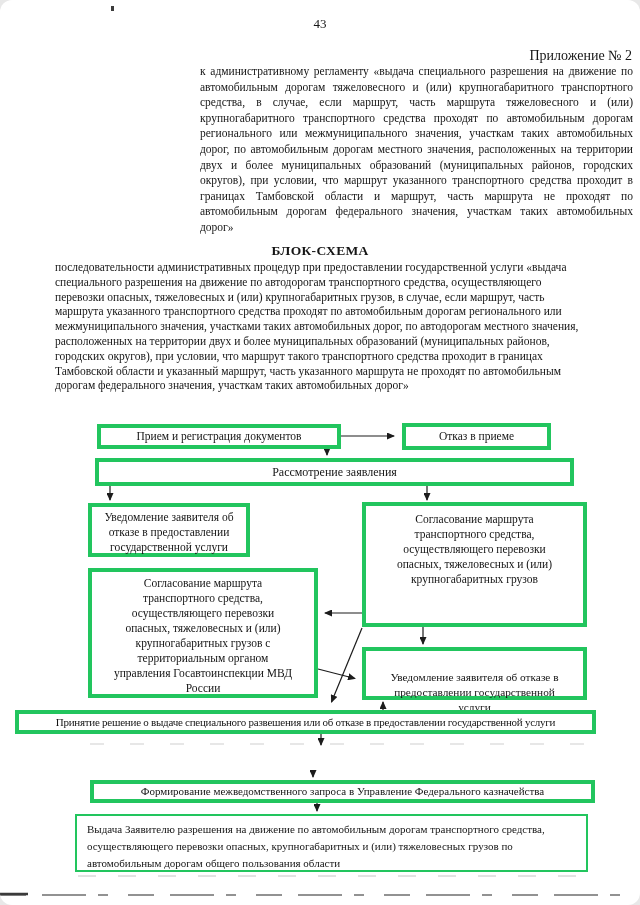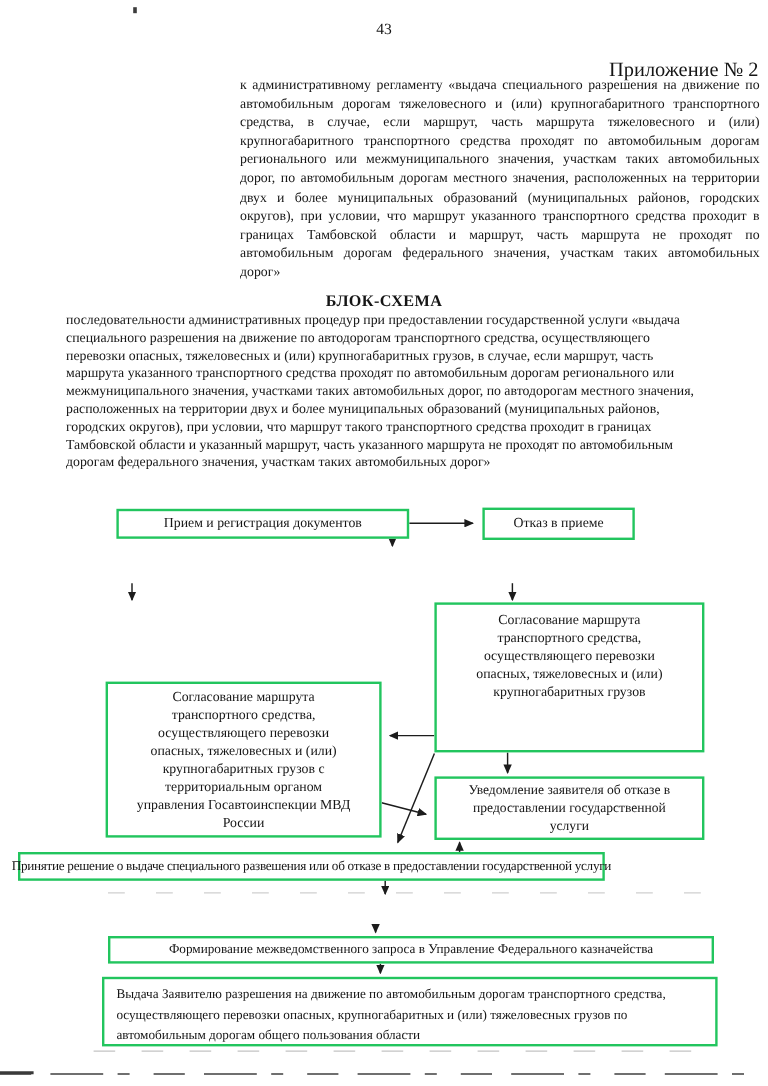--- a/index.html
+++ b/index.html
@@ -1,46 +1,47 @@
 <!DOCTYPE html>
 <html lang="ru"><head>
 <meta charset="utf-8">
 <style>
   html,body{margin:0;padding:0;background:#e8e8e8;}
   .page{
     position:relative;width:640px;height:905px;margin:0 auto;
     background:#ffffff;color:#151515;overflow:hidden;
     font-family:"Liberation Serif","DejaVu Serif",serif;
+    border-radius:12px;
   }
   .abs{position:absolute;box-sizing:border-box;}
   .pagenum{top:16px;left:0;width:100%;text-align:center;font-size:13px;}
-  .annex{top:48px;right:8px;font-size:17px;}
+  .annex{top:48px;right:8px;font-size:14px;}
   .intro{
     top:64px;left:200px;width:433px;font-size:11.5px;line-height:15.6px;
     text-align:justify;text-justify:inter-word;font-family:Liberation Serif, serif;
   }
   .scheme-title{top:243px;left:0;width:100%;text-align:center;font-weight:bold;font-size:13.5px;letter-spacing:.3px;}
   .scheme-subtitle{top:260px;left:55px;right:55px;font-size:11.5px;line-height:14.8px;text-align:left;}
   .box{
-    position:absolute;box-sizing:border-box;border:2px solid #22c55e;background:#fff;
+    position:absolute;box-sizing:border-box;border:4px solid #22c55e;background:#fff;
     font-size:11.5px;line-height:15px;text-align:center;white-space:pre-line;
   }
   .box.single{display:flex;align-items:center;justify-content:center;white-space:nowrap;}
   .b-reception{left:97px;top:424px;width:244px;height:25px;}
-  .b-refusal{left:402px;top:423px;width:127px;height:27px;}
+  .b-refusal{left:402px;top:423px;width:149px;height:27px;}
   .b-review{left:95px;top:458px;width:479px;height:28px;font-size:12px;}
   .b-notice-left{left:88px;top:503px;width:162px;height:54px;padding-top:3px;}
   .b-route{left:362px;top:502px;width:225px;height:125px;padding-top:6px;}
   .b-route-gibdd{left:88px;top:568px;width:230px;height:130px;padding-top:4px;}
-  .b-notice-right{left:362px;top:647px;width:225px;height:53px;padding-top:3px;font-size:11.3px;}
-  .b-decision{left:15px;top:710px;width:489px;height:24px;font-size:11px;letter-spacing:-0.25px;}
+  .b-notice-right{left:362px;top:647px;width:225px;height:53px;padding-top:19px;font-size:11.3px;}
+  .b-decision{left:15px;top:710px;width:581px;height:24px;font-size:11px;letter-spacing:-0.25px;}
   .b-informing{left:85px;top:748px;width:503px;height:24px;}
   .b-treasury{left:90px;top:780px;width:505px;height:23px;font-size:11px;}
   .b-issuance{
-    left:85px;top:814px;width:513px;height:58px;border-width:2px;
+    left:75px;top:814px;width:513px;height:58px;border-width:2px;
     text-align:left;white-space:normal;padding:5px 10px 0 10px;font-size:11px;line-height:17px;
   }
   svg.overlay{position:absolute;left:0;top:0;pointer-events:none;}
   .speck{position:absolute;left:111px;top:6px;width:3px;height:5px;background:#3c3c3c;}
 </style>
 </head>
 <body>
 
 <div class="page">
 
@@ -75,20 +76,24 @@
       <line x1="78" y1="876" x2="585" y2="876" stroke="#c4c4c4" stroke-width="1" stroke-dasharray="18 22"></line>
       <line x1="0" y1="895" x2="640" y2="895" stroke="#6f6f6f" stroke-width="1.6" stroke-dasharray="26 16 44 12 10 20"></line>
       <line x1="0" y1="894" x2="28" y2="894" stroke="#3a3a3a" stroke-width="2.5"></line>
     </g>
   </svg>
 
   <div class="speck"></div>
 
   <div class="box single b-reception">Прием и регистрация документов</div>
   <div class="box single b-refusal">Отказ в приеме</div>
+  <div class="box single b-review">Рассмотрение заявления</div>
+  <div class="box b-notice-left">Уведомление заявителя  об
+отказе в предоставлении
+государственной услуги</div>
   <div class="box b-route">Согласование маршрута
 транспортного средства,
 осуществляющего перевозки
 опасных, тяжеловесных и (или)
 крупногабаритных грузов</div>
   <div class="box b-route-gibdd">Согласование маршрута
 транспортного средства,
 осуществляющего перевозки
 опасных, тяжеловесных и (или)
 крупногабаритных грузов с

